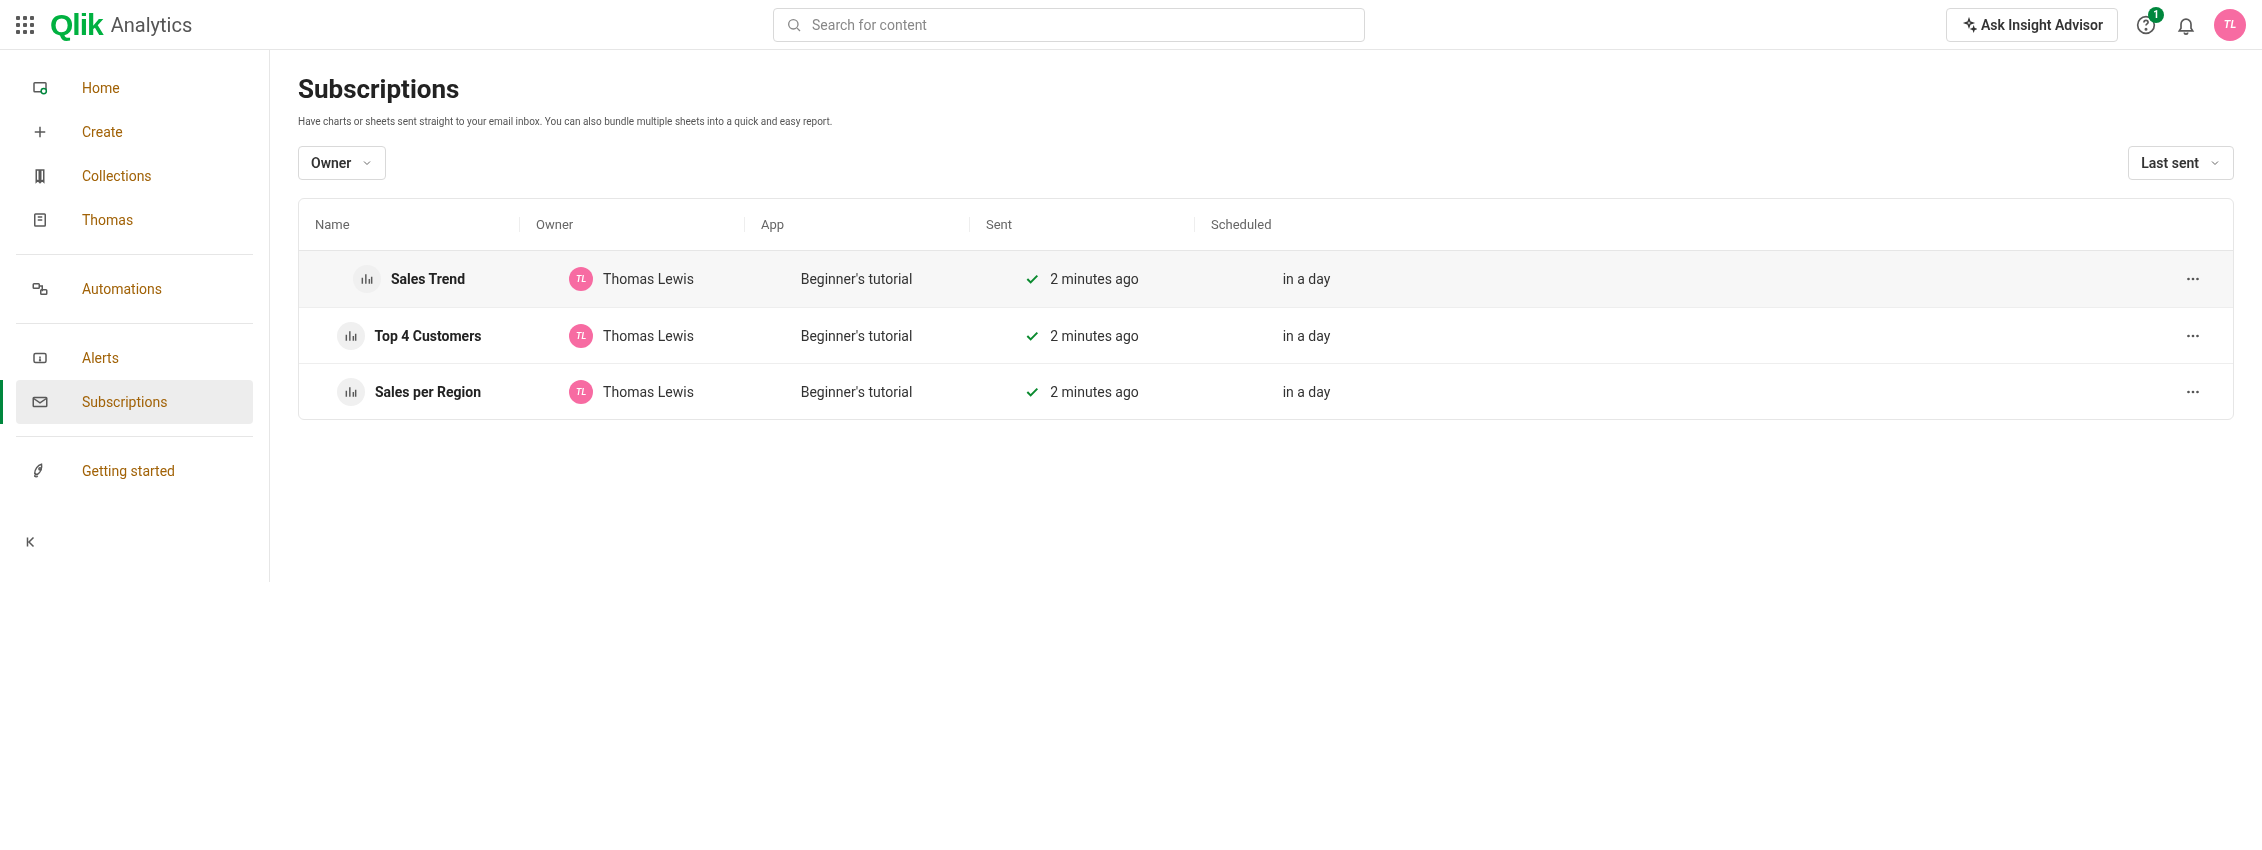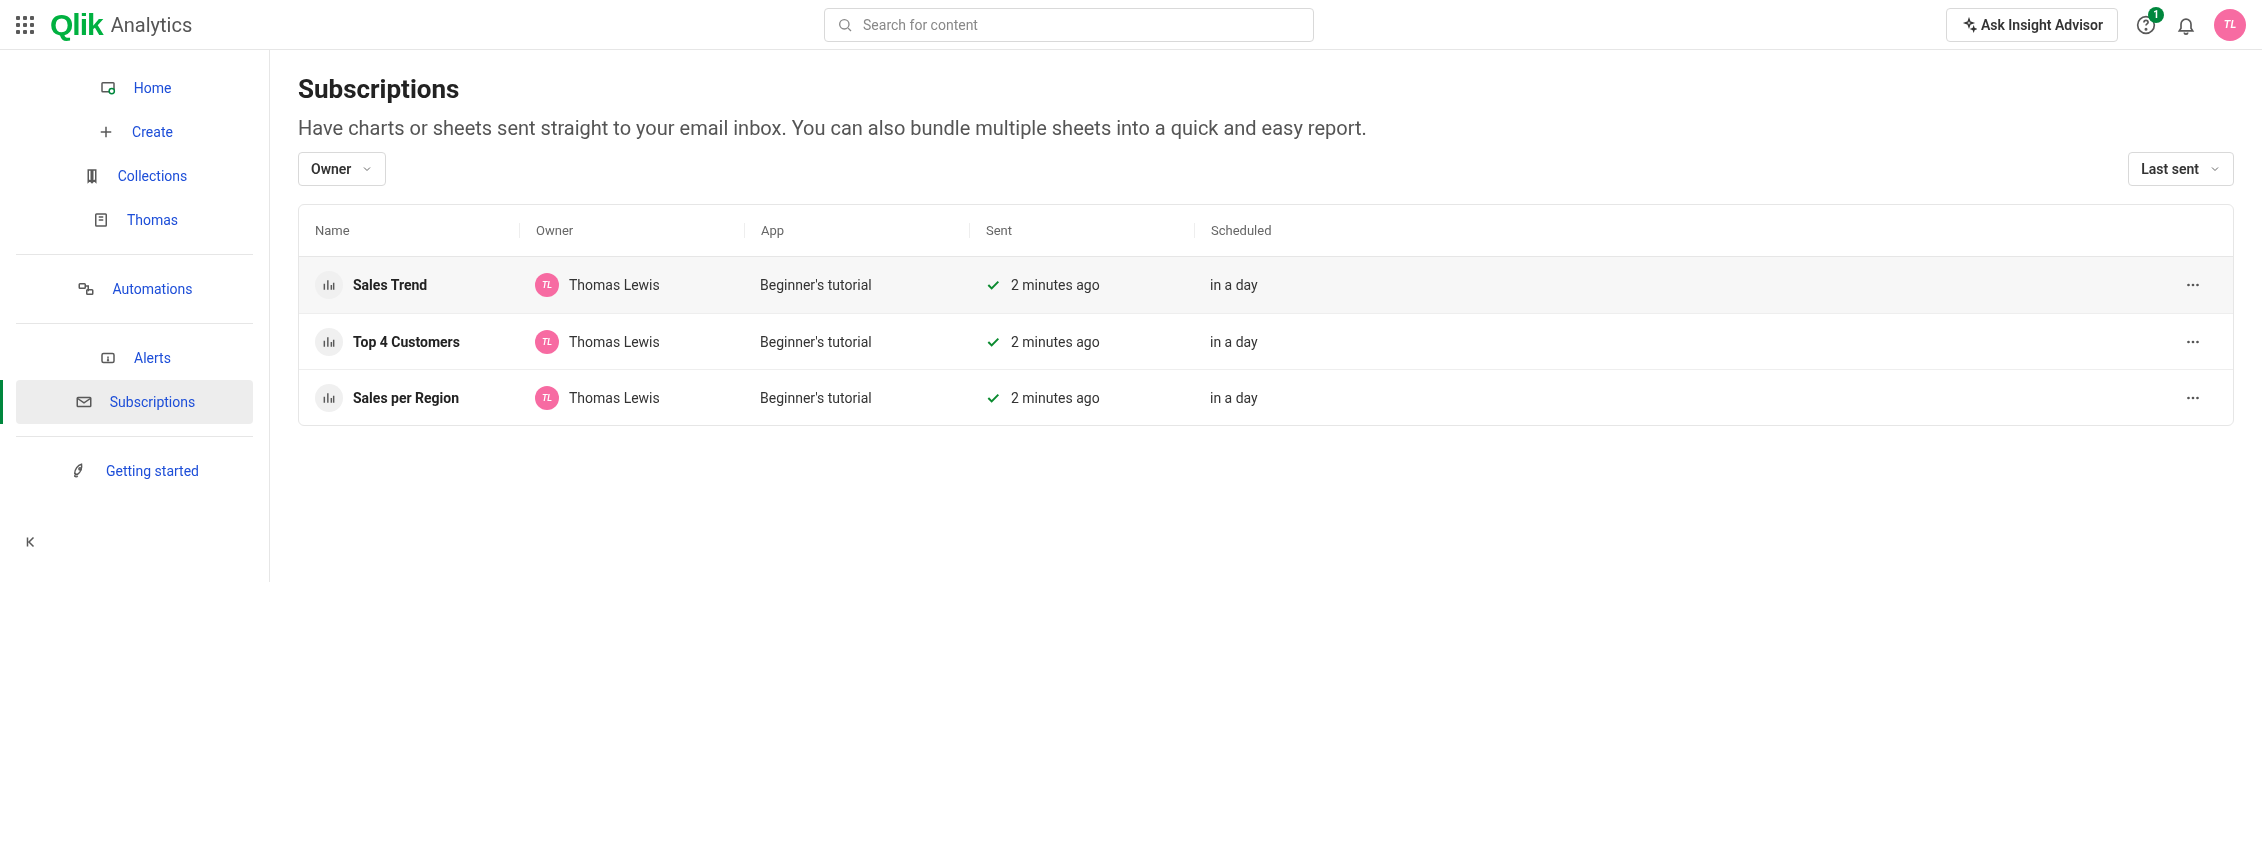--- a/index.html
+++ b/index.html
@@ -33,21 +33,21 @@
       color: #00b140;
       letter-spacing: -1px;
     }
     .logo-text {
       font-size: 20px; color: #555; font-weight: 400;
     }
     .search-wrap {
       flex: 1; display: flex; justify-content: center;
     }
     .search {
-      width: 490px; height: 34px;
+      width: 592px; height: 34px;
       border: 1px solid #d9d9d9; border-radius: 4px;
       display: flex; align-items: center; padding: 0 12px; gap: 10px;
       color: #888;
     }
     .search input {
       flex: 1; border: none; outline: none; font-size: 14px; color: #333;
     }
     .search input::placeholder { color: #888; }
     .header-right { display: flex; align-items: center; gap: 16px; }
     .ask-btn {
@@ -82,42 +82,41 @@
     .shell { display: flex; height: calc(100vh - 50px); max-height: 532px; }
     .sidebar {
       width: 270px; border-right: 1px solid #e6e6e6;
       display: flex; flex-direction: column; padding: 12px 0;
     }
     .nav-group { padding: 4px 16px; }
     .nav-divider {
       height: 1px; background: #e6e6e6; margin: 8px 16px;
     }
     .nav-item {
-      display: flex; align-items: center; gap: 16px;
+      display: flex; align-items: center; gap: 32px;
       height: 44px; padding: 0 14px; border-radius: 4px;
-      cursor: pointer; color: #1d4ed8; font-size: 14px;
+      cursor: pointer; color: #a16207; font-size: 14px;
       position: relative;
-      justify-content: center;
     }
     .nav-item.active {
       background: #ededed;
       font-weight: 400;
     }
     .nav-item.active::before {
       content: ""; position: absolute; left: -16px; top: 0; bottom: 0;
       width: 3px; background: #00873d;
     }
     .nav-icon { width: 20px; height: 20px; color: #595959; display: flex; align-items: center; justify-content: center; }
     .sidebar-footer { margin-top: auto; padding: 12px 16px; }
     .collapse-btn { width: 32px; height: 32px; display:flex; align-items:center; justify-content:center; cursor:pointer; color:#595959;}
 
     
     .main { flex: 1; padding: 24px 28px; overflow: auto; }
     .page-title { font-size: 26px; font-weight: 700; color: #222; margin-bottom: 12px; }
-    .page-desc { font-size: 20px; color: #555; margin-bottom: 12px; }
+    .page-desc { font-size: 10px; color: #555; margin-bottom: 19px; }
     .filter-row { display: flex; align-items: center; justify-content: space-between; margin-bottom: 18px; }
     .dropdown-btn {
       height: 34px; border: 1px solid #d9d9d9; border-radius: 4px;
       background: #fff; padding: 0 12px;
       display: inline-flex; align-items: center; gap: 10px;
       font-size: 14px; font-weight: 600; color: #333; cursor: pointer;
     }
     .dropdown-btn .chev { color: #666; }
 
     
@@ -135,21 +134,21 @@
     .th:first-child { border-left: none; }
     .trow {
       display: grid;
       grid-template-columns: 220px 225px 225px 225px 225px 1fr;
       height: 56px; align-items: center;
       border-top: 1px solid #eee;
       font-size: 14px; color: #333;
     }
     .trow:first-of-type { border-top: none; }
     .trow:nth-child(1) { background: #f7f7f7; }
-    .td { padding: 0 16px; display: flex; align-items: center; gap: 10px; }
+    .td { padding: 0 16px; display: flex; align-items: center; gap: 10px; justify-content: center; }
     .chart-ico {
       width: 28px; height: 28px; border-radius: 50%;
       background: #f0f0f0; display:flex; align-items:center; justify-content:center;
       color:#595959;
     }
     .row-name { font-weight: 700; color: #222; }
     .check { color: #0a8a2f; }
     .more-btn {
       margin-left: auto; cursor: pointer; color: #555;
       width: 32px; height: 32px; display:flex; align-items:center; justify-content:center;

